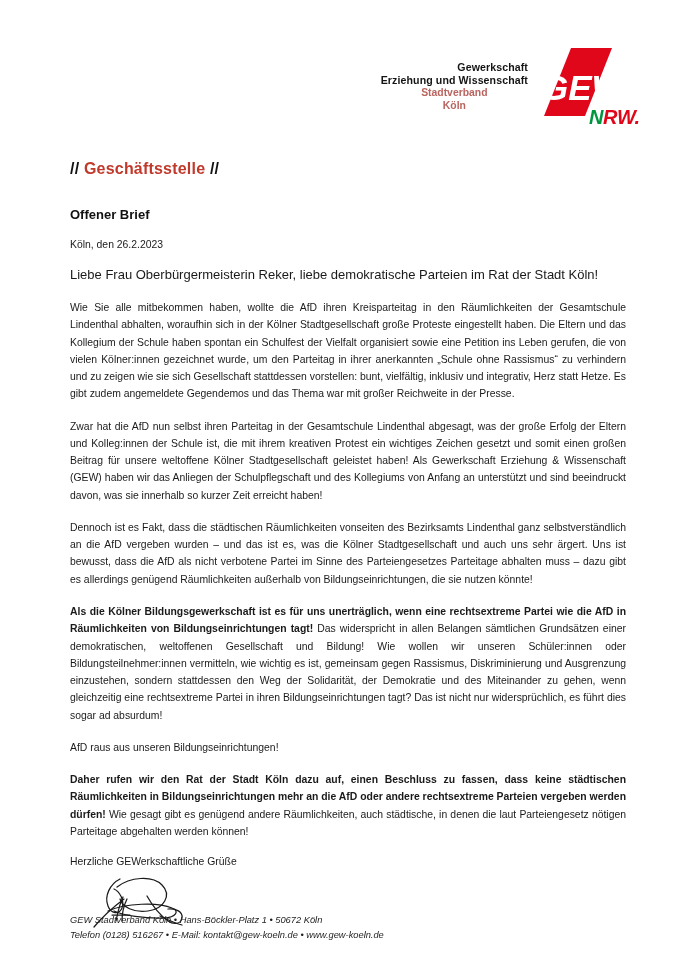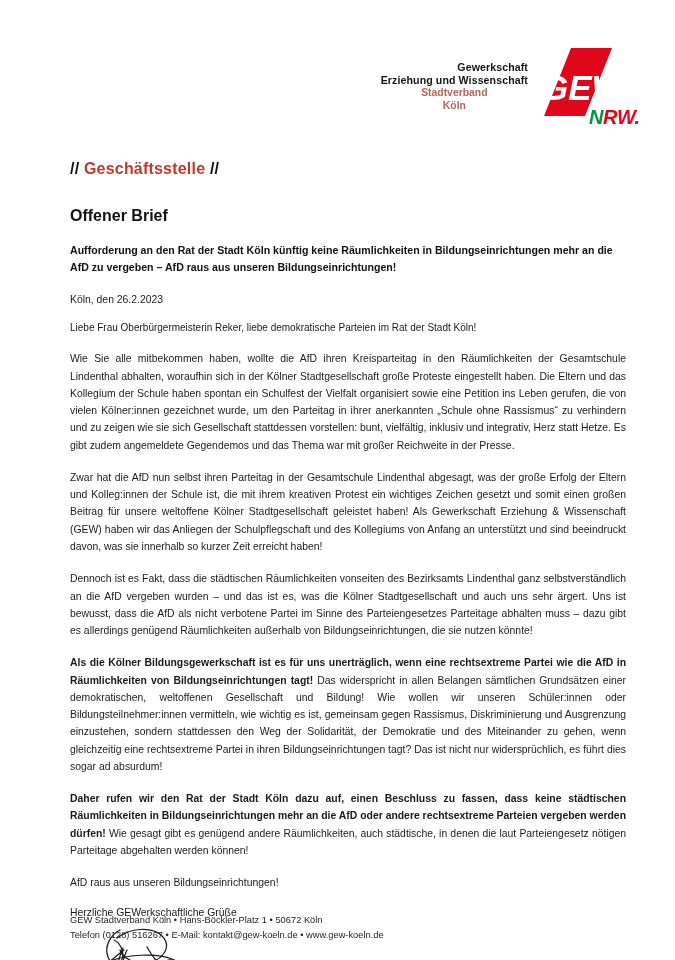--- a/index.html
+++ b/index.html
@@ -77,40 +77,40 @@
 
   
   .body-block {
     position: absolute;
     top: 207px;
     left: 70px;
     width: 556px;
   }
 
   .kicker {
-    font-size: 16px;
+    font-size: 13px;
     font-weight: bold;
     color: #111;
     margin: 0 0 17px 0;
   }
   .subject {
     font-size: 10.6px;
     font-weight: bold;
     color: #111;
     line-height: 1.62;
     margin: 0 0 18px 0;
     text-align: left;
   }
   .dateline {
     font-size: 10.4px;
     color: #1a1a1a;
     margin: 0 0 17px 0;
   }
   .salutation {
-    font-size: 10px;
+    font-size: 13px;
     color: #1a1a1a;
     margin: 0 0 17px 0;
   }
   p.para {
     font-size: 10.4px;
     line-height: 1.66;
     color: #1a1a1a;
     text-align: justify;
     margin: 0 0 15px 0;
     hyphens: none;
@@ -133,20 +133,21 @@
 
   
   .footer {
     position: absolute;
     left: 70px;
     top: 913px;
     width: 560px;
     font-size: 9.3px;
     line-height: 1.62;
     color: #1f1f1f;
+    font-style: italic;
   }
 </style>
 </head>
 <body>
 
 <div class="page">
 
   <div class="letterhead">
 
     <div class="lh-text">
@@ -175,44 +176,43 @@
   <div class="section-label">
     <span class="slash">//</span>
     <span class="lbl">Geschäftsstelle</span>
     <span class="slash">//</span>
   </div>
 
   <div class="body-block">
 
     <div class="kicker">Offener Brief</div>
 
-    <div class="subject">Aufforderung an den Rat der Stadt Köln künftig keine Räumlichkeiten in Bildungseinrichtungen mehr an die AfD zu vergeben – AfD raus aus unseren Bildungseinrichtungen!</div>
 
     <div class="dateline">Köln, den 26.2.2023</div>
 
     <div class="salutation">Liebe Frau Oberbürgermeisterin Reker, liebe demokratische Parteien im Rat der Stadt Köln!</div>
 
     <div>
       <p class="para">
         <b></b><span>Wie Sie alle mitbekommen haben, wollte die AfD ihren Kreisparteitag in den Räumlichkeiten der Gesamtschule Lindenthal abhalten, woraufhin sich in der Kölner Stadtgesellschaft große Proteste eingestellt haben. Die Eltern und das Kollegium der Schule haben spontan ein Schulfest der Vielfalt organisiert sowie eine Petition ins Leben gerufen, die von vielen Kölner:innen gezeichnet wurde, um den Parteitag in ihrer anerkannten „Schule ohne Rassismus“ zu verhindern und zu zeigen wie sie sich Gesellschaft stattdessen vorstellen: bunt, vielfältig, inklusiv und integrativ, Herz statt Hetze. Es gibt zudem angemeldete Gegendemos und das Thema war mit großer Reichweite in der Presse.</span>
       </p>
       <p class="para">
         <b></b><span>Zwar hat die AfD nun selbst ihren Parteitag in der Gesamtschule Lindenthal abgesagt, was der große Erfolg der Eltern und Kolleg:innen der Schule ist, die mit ihrem kreativen Protest ein wichtiges Zeichen gesetzt und somit einen großen Beitrag für unsere weltoffene Kölner Stadtgesellschaft geleistet haben! Als Gewerkschaft Erziehung &amp; Wissenschaft (GEW) haben wir das Anliegen der Schulpflegschaft und des Kollegiums von Anfang an unterstützt und sind beeindruckt davon, was sie innerhalb so kurzer Zeit erreicht haben!</span>
       </p>
       <p class="para">
         <b></b><span>Dennoch ist es Fakt, dass die städtischen Räumlichkeiten vonseiten des Bezirksamts Lindenthal ganz selbstverständlich an die AfD vergeben wurden – und das ist es, was die Kölner Stadtgesellschaft und auch uns sehr ärgert. Uns ist bewusst, dass die AfD als nicht verbotene Partei im Sinne des Parteiengesetzes Parteitage abhalten muss – dazu gibt es allerdings genügend Räumlichkeiten außerhalb von Bildungseinrichtungen, die sie nutzen könnte!</span>
       </p>
       <p class="para">
         <b>Als die Kölner Bildungsgewerkschaft ist es für uns unerträglich, wenn eine rechtsextreme Partei wie die AfD in Räumlichkeiten von Bildungseinrichtungen tagt!</b><span> Das widerspricht in allen Belangen sämtlichen Grundsätzen einer demokratischen, weltoffenen Gesellschaft und Bildung! Wie wollen wir unseren Schüler:innen oder Bildungsteilnehmer:innen vermitteln, wie wichtig es ist, gemeinsam gegen Rassismus, Diskriminierung und Ausgrenzung einzustehen, sondern stattdessen den Weg der Solidarität, der Demokratie und des Miteinander zu gehen, wenn gleichzeitig eine rechtsextreme Partei in ihren Bildungseinrichtungen tagt? Das ist nicht nur widersprüchlich, es führt dies sogar ad absurdum!</span>
       </p>
       <p class="para">
+        <span>AfD raus aus unseren Bildungseinrichtungen!</span>
+      </p>
+      <p class="para">
         <b>Daher rufen wir den Rat der Stadt Köln dazu auf, einen Beschluss zu fassen, dass keine städtischen Räumlichkeiten in Bildungseinrichtungen mehr an die AfD oder andere rechtsextreme Parteien vergeben werden dürfen!</b><span> Wie gesagt gibt es genügend andere Räumlichkeiten, auch städtische, in denen die laut Parteiengesetz nötigen Parteitage abgehalten werden können!</span>
-      </p>
-      <p class="para">
-        <span>AfD raus aus unseren Bildungseinrichtungen!</span>
       </p>
     </div>
 
     <div class="closing">Herzliche GEWerkschaftliche Grüße</div>
 
     <div class="signature-wrap">
       <svg width="150" height="62" viewBox="0 0 150 62" xmlns="http://www.w3.org/2000/svg" aria-hidden="true">
         <g fill="none" stroke="#1a1a1a" stroke-width="1.25" stroke-linecap="round" stroke-linejoin="round">
           <path d="M34 8 C24 13, 18 25, 22 35 C25 43, 33 44, 36 37 C39 29, 33 20, 28 18"></path>
           <path d="M31 16 C44 6, 66 4, 76 14 C86 24, 78 38, 62 40 C48 42, 36 36, 34 28"></path>

